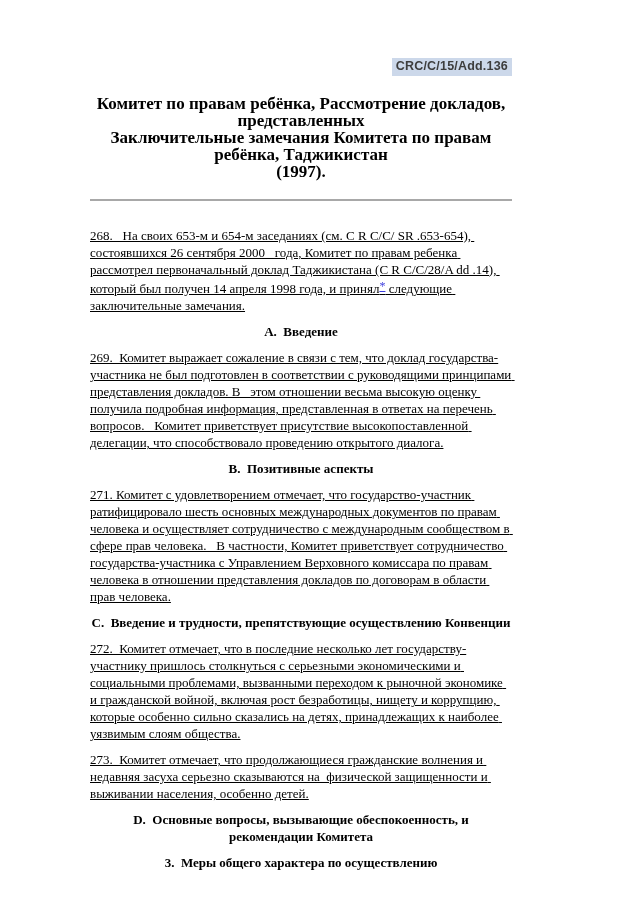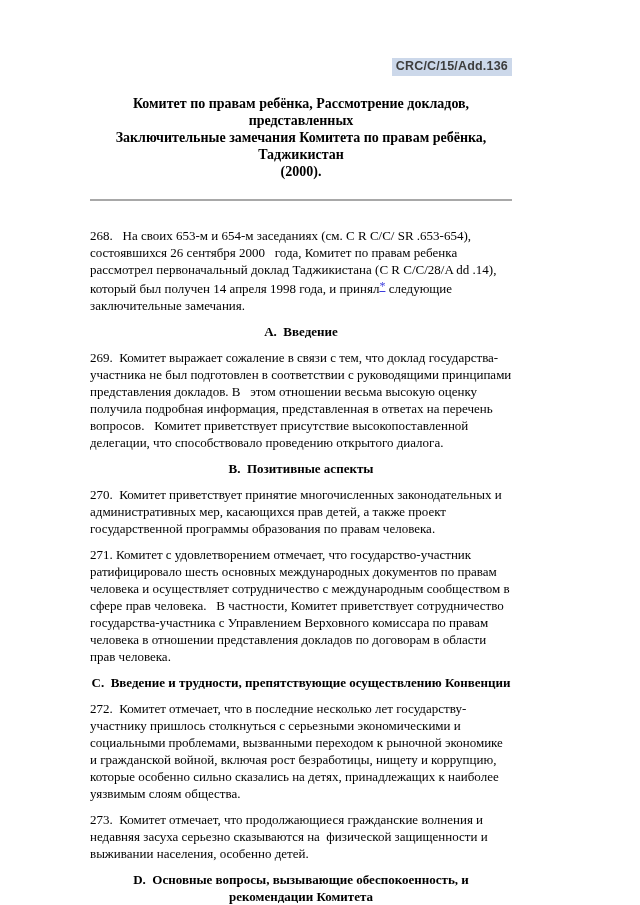--- a/index.html
+++ b/index.html
@@ -24,37 +24,38 @@
       font-weight: bold;
       font-size: 12.5px;
       line-height: 15px;
       padding: 1px 4px 2px 4px;
       letter-spacing: 0.2px;
     }
 
     .title {
       font-weight: bold;
       text-align: center;
-      font-size: 14px;
+      font-size: 17px;
       line-height: 17px;
       margin: 0;
     }
 
     .rule {
       border: none;
       border-top: 2px solid #a8a8a8;
       margin: 19px 0 26px 0;
     }
 
     p.para {
       font-size: 13px;
       line-height: 17px;
       margin: 5px 0 9px 0;
       white-space: pre-wrap;
       text-align: left;
+      text-decoration: underline;
     }
     h2.sec {
       font-size: 13px;
       line-height: 17px;
       font-weight: bold;
       text-align: center;
       margin: 9px 0;
       white-space: pre-wrap;
       font-family: Liberation Serif, serif;
     }
@@ -72,34 +73,33 @@
 <div class="page">
   <div class="inner">
 
     <div class="symbol-row">
       <span class="badge">CRC/C/15/Add.136</span>
     </div>
 
     <h1 class="title">
       <div>Комитет по правам ребёнка, Рассмотрение докладов, представленных</div>
       <div>Заключительные замечания Комитета по правам ребёнка, Таджикистан</div>
-      <div>(2000).</div>
+      <div>(1997).</div>
     </h1>
 
     <hr class="rule">
 
     <p class="para"><span>268.   На своих 653-м и 654-м заседаниях (см. C R C/C/ SR .653-654), состоявшихся 26 сентября 2000   года, Комитет по правам ребенка рассмотрел первоначальный доклад Таджикистана (C R C/C/28/A dd .14), который был получен 14 апреля 1998 года, и принял</span><a class="fn">*</a><span> следующие заключительные замечания.</span></p>
 
     <h2 class="sec">А.  Введение</h2>
 
     <p class="para">269.  Комитет выражает сожаление в связи с тем, что доклад государства-участника не был подготовлен в соответствии с руководящими принципами представления докладов. В   этом отношении весьма высокую оценку получила подробная информация, представленная в ответах на перечень вопросов.   Комитет приветствует присутствие высокопоставленной делегации, что способствовало проведению открытого диалога.</p>
 
     <h2 class="sec">В.  Позитивные аспекты</h2>
 
-    <p class="para">270.  Комитет приветствует принятие многочисленных законодательных и административных мер, касающихся прав детей, а также проект государственной программы образования по правам человека.</p>
 
     <p class="para">271. Комитет с удовлетворением отмечает, что государство-участник ратифицировало шесть основных международных документов по правам человека и осуществляет сотрудничество с международным сообществом в сфере прав человека.   В частности, Комитет приветствует сотрудничество государства-участника с Управлением Верховного комиссара по правам человека в отношении представления докладов по договорам в области прав человека.</p>
 
     <h2 class="sec">С.  Введение и трудности, препятствующие осуществлению Конвенции</h2>
 
     <p class="para">272.  Комитет отмечает, что в последние несколько лет государству-участнику пришлось столкнуться с серьезными экономическими и социальными проблемами, вызванными переходом к рыночной экономике и гражданской войной, включая рост безработицы, нищету и коррупцию, которые особенно сильно сказались на детях, принадлежащих к наиболее уязвимым слоям общества.</p>
 
     <p class="para">273.  Комитет отмечает, что продолжающиеся гражданские волнения и недавняя засуха серьезно сказываются на  физической защищенности и выживании населения, особенно детей.</p>
 
     <h2 class="sec">D.  Основные вопросы, вызывающие обеспокоенность, и рекомендации Комитета</h2>

